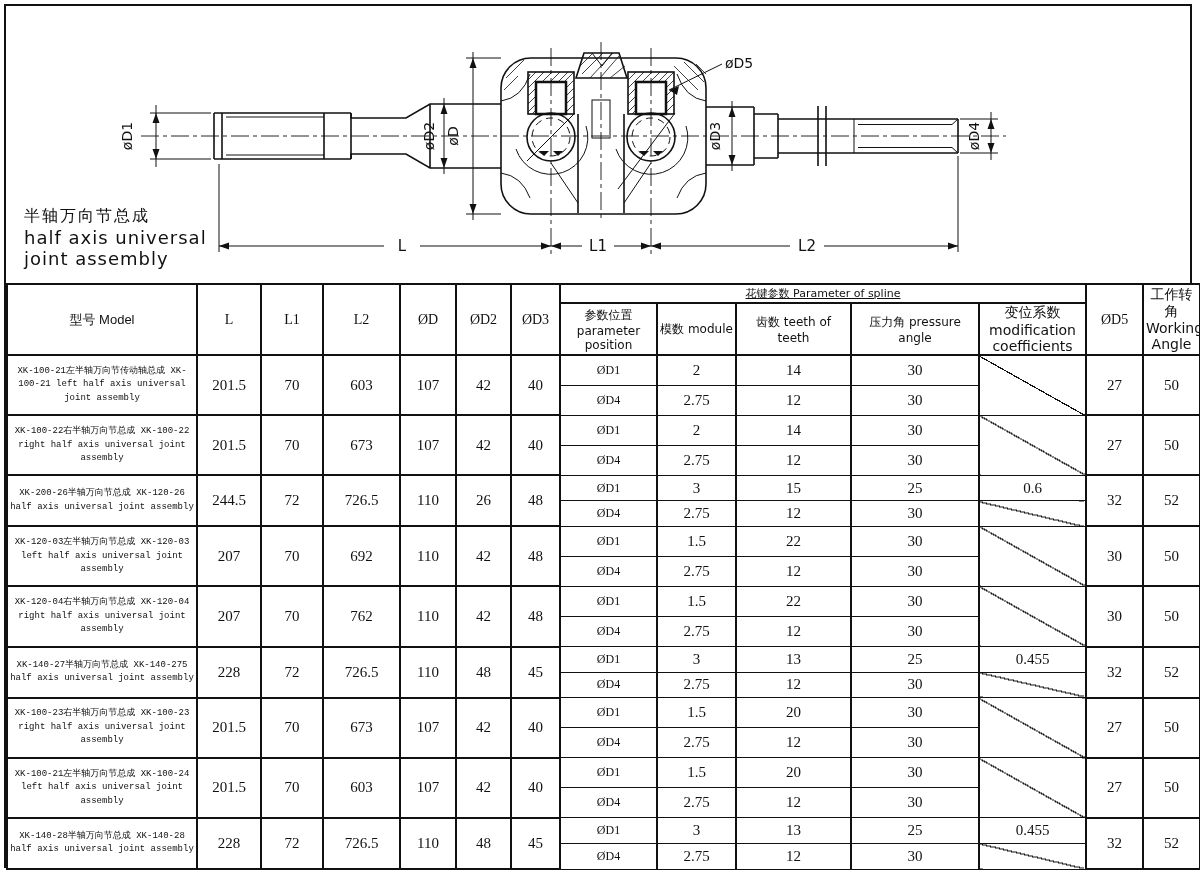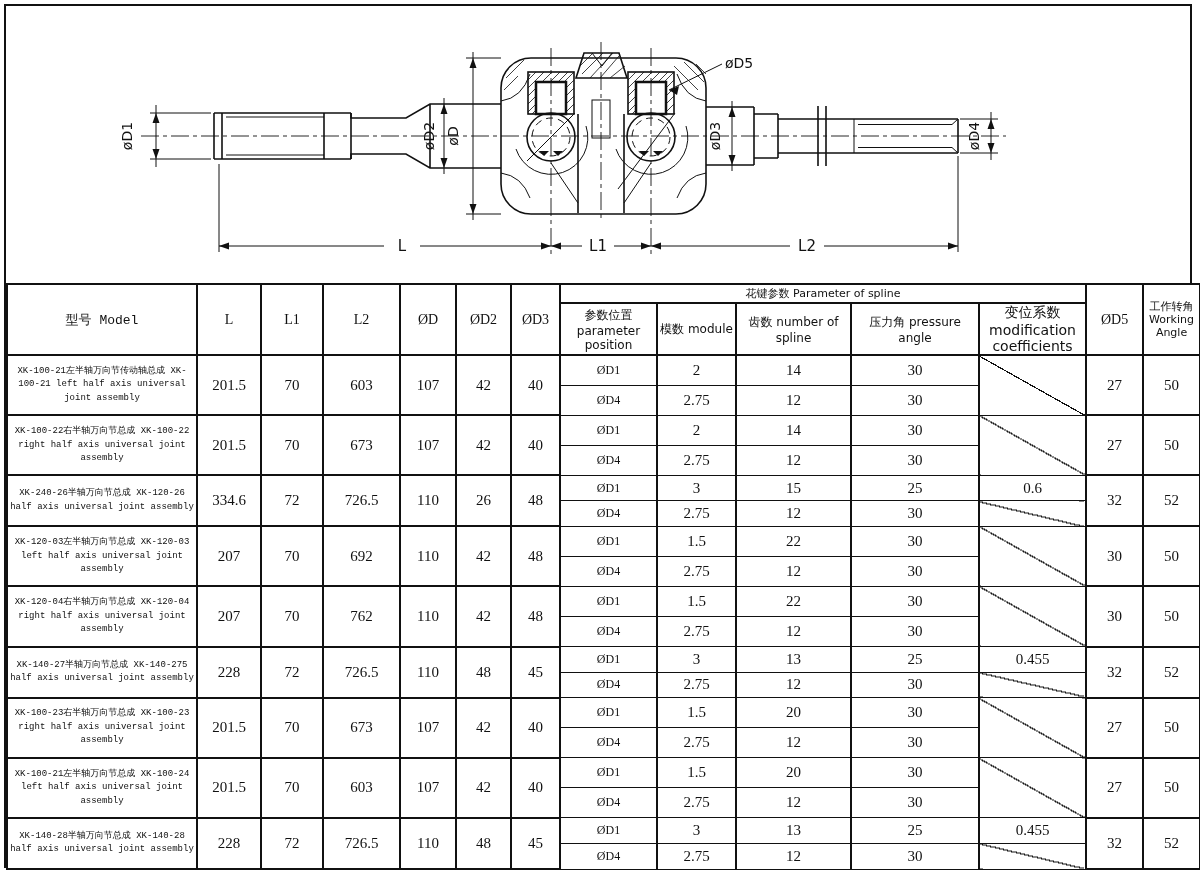--- a/index.html
+++ b/index.html
@@ -23,24 +23,24 @@
   .dtext{font-family:"DejaVu Sans",sans-serif;font-size:14px;fill:#111;}
   .ltext{font-family:"DejaVu Sans",sans-serif;font-size:15px;fill:#111;}
   
   .spec{position:absolute;left:6px;top:283px;width:1188px;height:587px;
         border-collapse:collapse;table-layout:fixed;background:#fff;}
   .spec th,.spec td{border:2px solid #111;padding:0 2px;text-align:center;
         vertical-align:middle;overflow:hidden;}
   .spec .sub{border-top-width:1px;border-bottom-width:1px;}
   .spec thead th{font-weight:normal;}
   .h-main{font-family:"Liberation Serif",serif;font-size:14px;}
-  .h-model{font-size:13px;font-family:Liberation Mono, monospace;}
-  .h-group{font-size:11px;height:17px;}
+  .h-model{font-size:13px;font-family:Liberation Sans, sans-serif;}
+  .h-group{font-size:11px;height:17px;text-decoration:underline;}
   .h-sub{font-size:12px;height:18px;}
-  .h-wa{font-size:11px;line-height:1.2;}
+  .h-wa{font-size:14px;line-height:1.2;}
   .num{font-family:"Liberation Serif",serif;font-size:15px;}
   .pos{font-family:"Liberation Serif",serif;font-size:12px;}
   .model-cell div{font-size:9px;line-height:1.5;font-family:Liberation Mono, monospace;}
   .diag{background:linear-gradient(to top right,
         transparent calc(50% - 1px),#111 calc(50% - 1px),
         #111 calc(50% + 0.2px),transparent calc(50% + 0.2px));}
 </style>
 </head>
 <body>
 
@@ -153,20 +153,25 @@
       <polygon class="arr" points="952,240 942,236.5 942,243.5"></polygon>
       <rect x="378" y="231" width="36" height="17" fill="#fff"></rect>
       <rect x="576" y="231" width="32" height="17" fill="#fff"></rect>
       <rect x="784" y="231" width="34" height="17" fill="#fff"></rect>
       <text class="ltext" x="396" y="245" text-anchor="middle">L</text>
       <text class="ltext" x="592" y="245" text-anchor="middle">L1</text>
       <text class="ltext" x="801" y="245" text-anchor="middle">L2</text>
     </g>
   </svg>
 
+  <div class="titleblock">
+    <div class="zh">半轴万向节总成</div>
+    <div class="en">half axis universal</div>
+    <div class="en">joint assembly</div>
+  </div>
 
   <table class="spec">
     <colgroup>
       <col style="width:190px">
         <col style="width:64px">
         <col style="width:62px">
         <col style="width:77px">
       <col style="width:56px">
         <col style="width:55px">
         <col style="width:49px">
@@ -190,21 +195,21 @@
         <th colspan="5" class="h-group">花键参数 Parameter of spline</th>
         <th rowspan="2" class="h-main">ØD5</th>
         <th rowspan="2" class="h-wa">
           <span style="display:block">工作转角</span>
           <span style="display:block">Working Angle</span>
         </th>
       </tr>
       <tr>
         <th class="h-sub">参数位置 parameter position</th>
         <th class="h-sub">模数 module</th>
-        <th class="h-sub">齿数 number of spline</th>
+        <th class="h-sub">齿数 teeth of teeth</th>
         <th class="h-sub">压力角 pressure angle</th>
         <th class="h-sub" style="font-size:14px">变位系数 modification coefficients</th>
       </tr>
     </thead>
     <tbody id="spec-body">
         <tr>
           <td class="model-cell" rowspan="2">
             <div><span>XK-100-21左半轴万向节传动轴总成</span> <span>XK-100-21 left half axis universal joint assembly</span></div>
           </td>
           <td class="num" rowspan="2">201.5</td>
@@ -246,23 +251,23 @@
           <td class="num" rowspan="2">50</td>
         </tr>
         <tr>
           <td class="pos sub">ØD4</td>
           <td class="num sub">2.75</td>
           <td class="num sub">12</td>
           <td class="num sub">30</td>
         </tr>
         <tr>
           <td class="model-cell" rowspan="2">
-            <div><span>XK-240-26半轴万向节总成</span> <span>XK-120-26 half axis universal joint assembly</span></div>
-          </td>
-          <td class="num" rowspan="2">334.6</td>
+            <div><span>XK-200-26半轴万向节总成</span> <span>XK-120-26 half axis universal joint assembly</span></div>
+          </td>
+          <td class="num" rowspan="2">244.5</td>
           <td class="num" rowspan="2">72</td>
           <td class="num" rowspan="2">726.5</td>
           <td class="num" rowspan="2">110</td>
           <td class="num" rowspan="2">26</td>
           <td class="num" rowspan="2">48</td>
           <td class="pos sub">ØD1</td>
           <td class="num sub">3</td>
           <td class="num sub">15</td>
           <td class="num sub">25</td>
           <td class="num sub">0.6</td>

